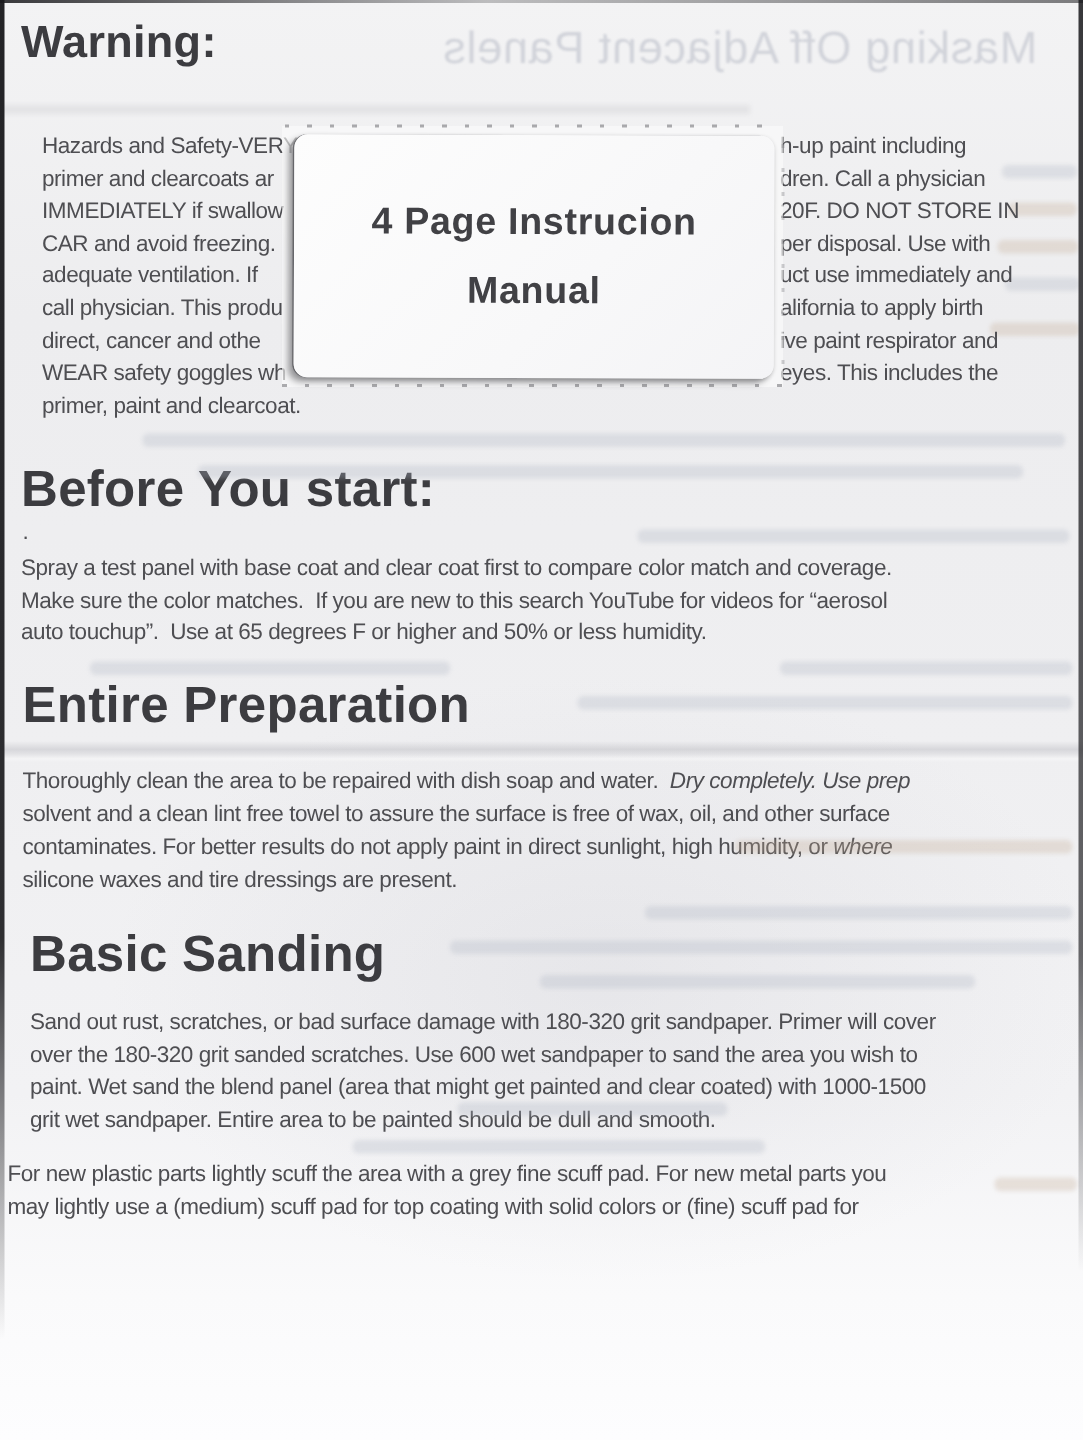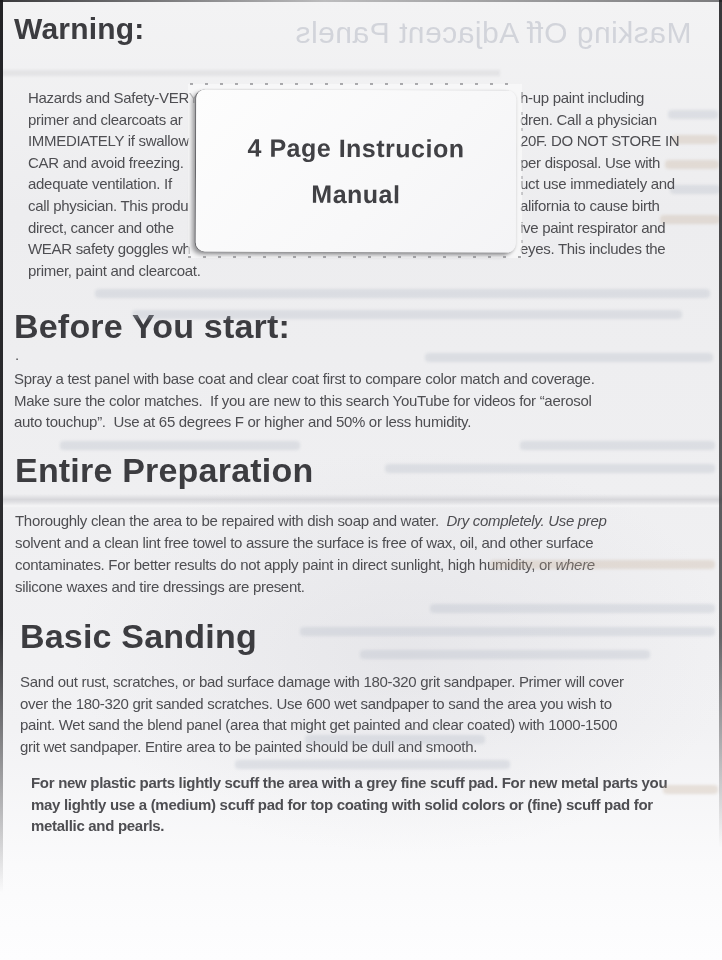--- a/index.html
+++ b/index.html
@@ -16,21 +16,21 @@
   .h-surface{left:15px;top:452px;font-size:34px;}
   .h-sanding{left:20px;top:618px;font-size:34px;}
   .ln{white-space:pre;font-size:15px;letter-spacing:-.3px;line-height:21.6px;color:#4e4e52;}
   .para{position:absolute;}
   .wl{left:28px;top:87px;z-index:3;}
   .wr{left:520px;top:87px;z-index:3;}
   .p-before{left:14px;top:368px;}
   .p-surface{left:15px;top:510px;}
   .p-surface .ln{line-height:22px;}
   .p-sand1{left:20px;top:671px;}
-  .p-sand2{left:31px;top:772px;font-weight:bold;}
+  .p-sand2{left:5px;top:772px;}
   .it{font-style:italic;}
   .stray{position:absolute;left:15px;top:346px;font-size:15px;color:#4e4e52;}
   
   .backing{position:absolute;left:188px;top:84px;width:334px;height:174px;background:rgba(250,250,251,.65);z-index:4;}
   .sticker{
     position:absolute;left:196px;top:90px;width:320px;height:162px;z-index:5;
     background:linear-gradient(135deg,#fdfdfd 0%,#f8f8f9 60%,#f4f4f6 100%);
     border-radius:9px;
     box-shadow:-4px 3px 4px rgba(50,50,55,.45), -1px 0 0 rgba(70,70,75,.55), 0 1px 3px rgba(0,0,0,.18);
     display:flex;flex-direction:column;justify-content:center;align-items:center;gap:21px;
@@ -101,21 +101,21 @@
     <div class="ln">WEAR safety goggles wh</div>
     <div class="ln">primer, paint and clearcoat.</div>
   </div>
 
   <div class="para wr">
     <div class="ln">h-up paint including</div>
     <div class="ln">dren. Call a physician</div>
     <div class="ln">20F. DO NOT STORE IN</div>
     <div class="ln">per disposal. Use with</div>
     <div class="ln">uct use immediately and</div>
-    <div class="ln">alifornia to cause birth</div>
+    <div class="ln">alifornia to apply birth</div>
     <div class="ln">ive paint respirator and</div>
     <div class="ln">eyes. This includes the</div>
   </div>
 
   <div class="backing"></div>
   <div class="perf perf-top"></div>
   <div class="perf perf-bottom"></div>
   <div class="perf-right"></div>
   <div class="sticker">
     <div class="s-ln">4 Page Instrucion</div>
@@ -141,20 +141,19 @@
   <div class="h h-sanding">Basic Sanding</div>
   <div class="para p-sand1">
     <div class="ln">Sand out rust, scratches, or bad surface damage with 180-320 grit sandpaper. Primer will cover</div>
     <div class="ln">over the 180-320 grit sanded scratches. Use 600 wet sandpaper to sand the area you wish to</div>
     <div class="ln">paint. Wet sand the blend panel (area that might get painted and clear coated) with 1000-1500</div>
     <div class="ln">grit wet sandpaper. Entire area to be painted should be dull and smooth.</div>
   </div>
   <div class="para p-sand2">
     <div class="ln">For new plastic parts lightly scuff the area with a grey fine scuff pad. For new metal parts you</div>
     <div class="ln">may lightly use a (medium) scuff pad for top coating with solid colors or (fine) scuff pad for</div>
-    <div class="ln">metallic and pearls.</div>
   </div>
 
   <div class="edge edge-left"></div>
   <div class="edge edge-right"></div>
   <div class="edge edge-top"></div>
 
 </div>
 
 </body></html>

